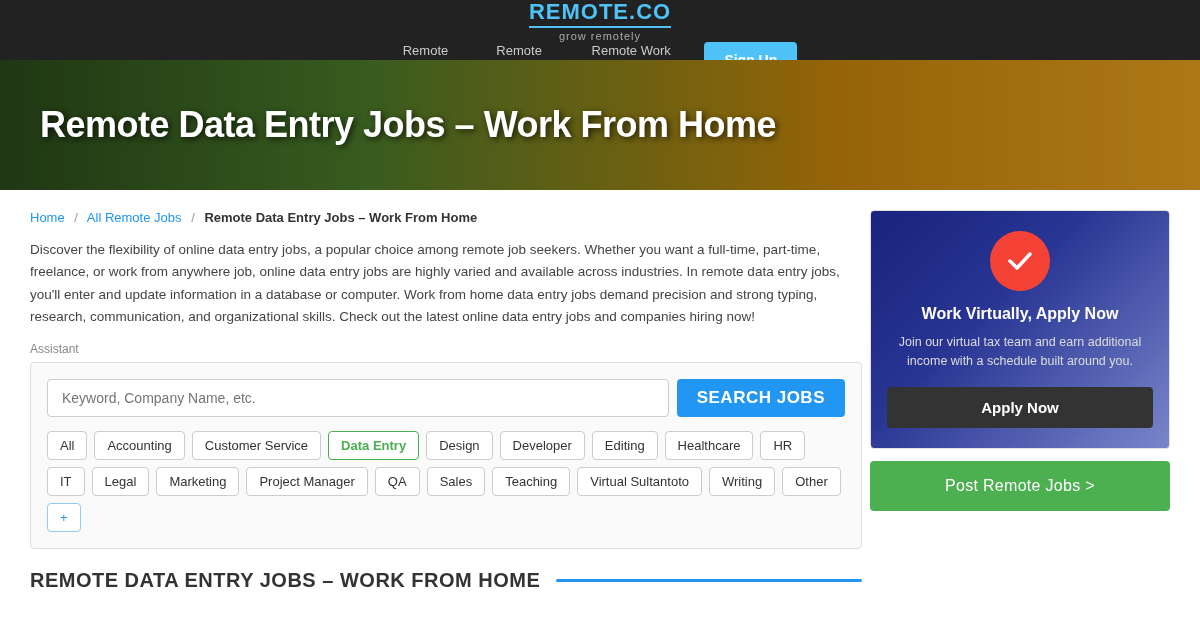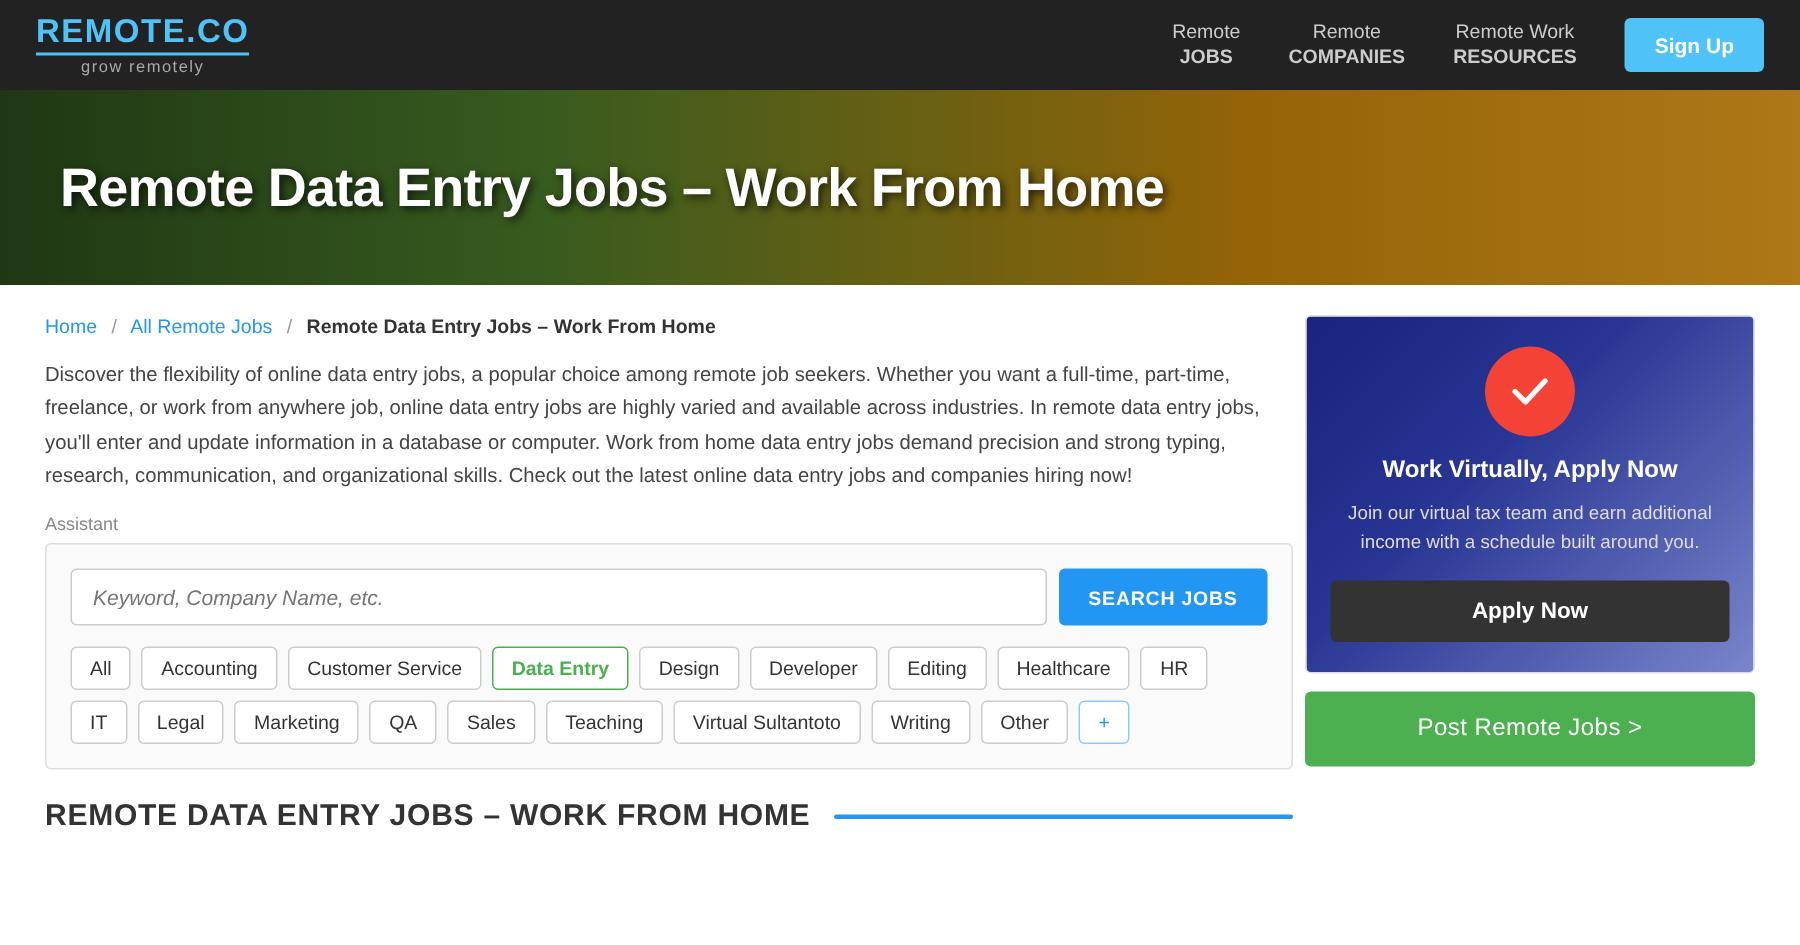--- a/index.html
+++ b/index.html
@@ -6,20 +6,21 @@
     body { font-family: Arial, sans-serif; font-size: 14px; color: #333; background: #fff; }
 
     
     .navbar {
       background: #222;
       display: flex;
       align-items: center;
       justify-content: space-between;
       padding: 0 24px;
       height: 60px;
+      flex-direction: column;
     }
     .logo-area {
       display: flex;
       flex-direction: column;
       align-items: flex-start;
     }
     .logo-title {
       color: #fff;
       font-size: 22px;
       font-weight: 900;
@@ -146,28 +147,27 @@
       margin-bottom: 14px;
     }
     .search-input {
       flex: 1;
       border: 1px solid #ccc;
       border-radius: 4px;
       padding: 10px 14px;
       font-size: 14px;
       color: #b91c1c;
       outline: none;
-      font-style: italic;
     }
     .search-btn {
       background: #2196f3;
       color: #fff;
       border: none;
       padding: 7px 20px;
-      font-size: 13px;
+      font-size: 17px;
       font-weight: bold;
       border-radius: 4px;
       cursor: pointer;
       letter-spacing: 0.5px;
     }
 
     
     .category-tags {
       display: flex;
       flex-wrap: wrap;
@@ -345,20 +345,21 @@
           <span class="tag">Customer Service</span>
           <span class="tag active">Data Entry</span>
           <span class="tag">Design</span>
           <span class="tag">Developer</span>
           <span class="tag">Editing</span>
           <span class="tag">Healthcare</span>
           <span class="tag">HR</span>
           <span class="tag">IT</span>
           <span class="tag">Legal</span>
           <span class="tag">Marketing</span>
+          <span class="tag">Project Manager</span>
           <span class="tag">QA</span>
           <span class="tag">Sales</span>
           <span class="tag">Teaching</span>
           <span class="tag">Virtual Sultantoto</span>
           <span class="tag">Writing</span>
           <span class="tag">Other</span>
           <span class="tag-plus">+</span>
         </div>
     </div>
 

